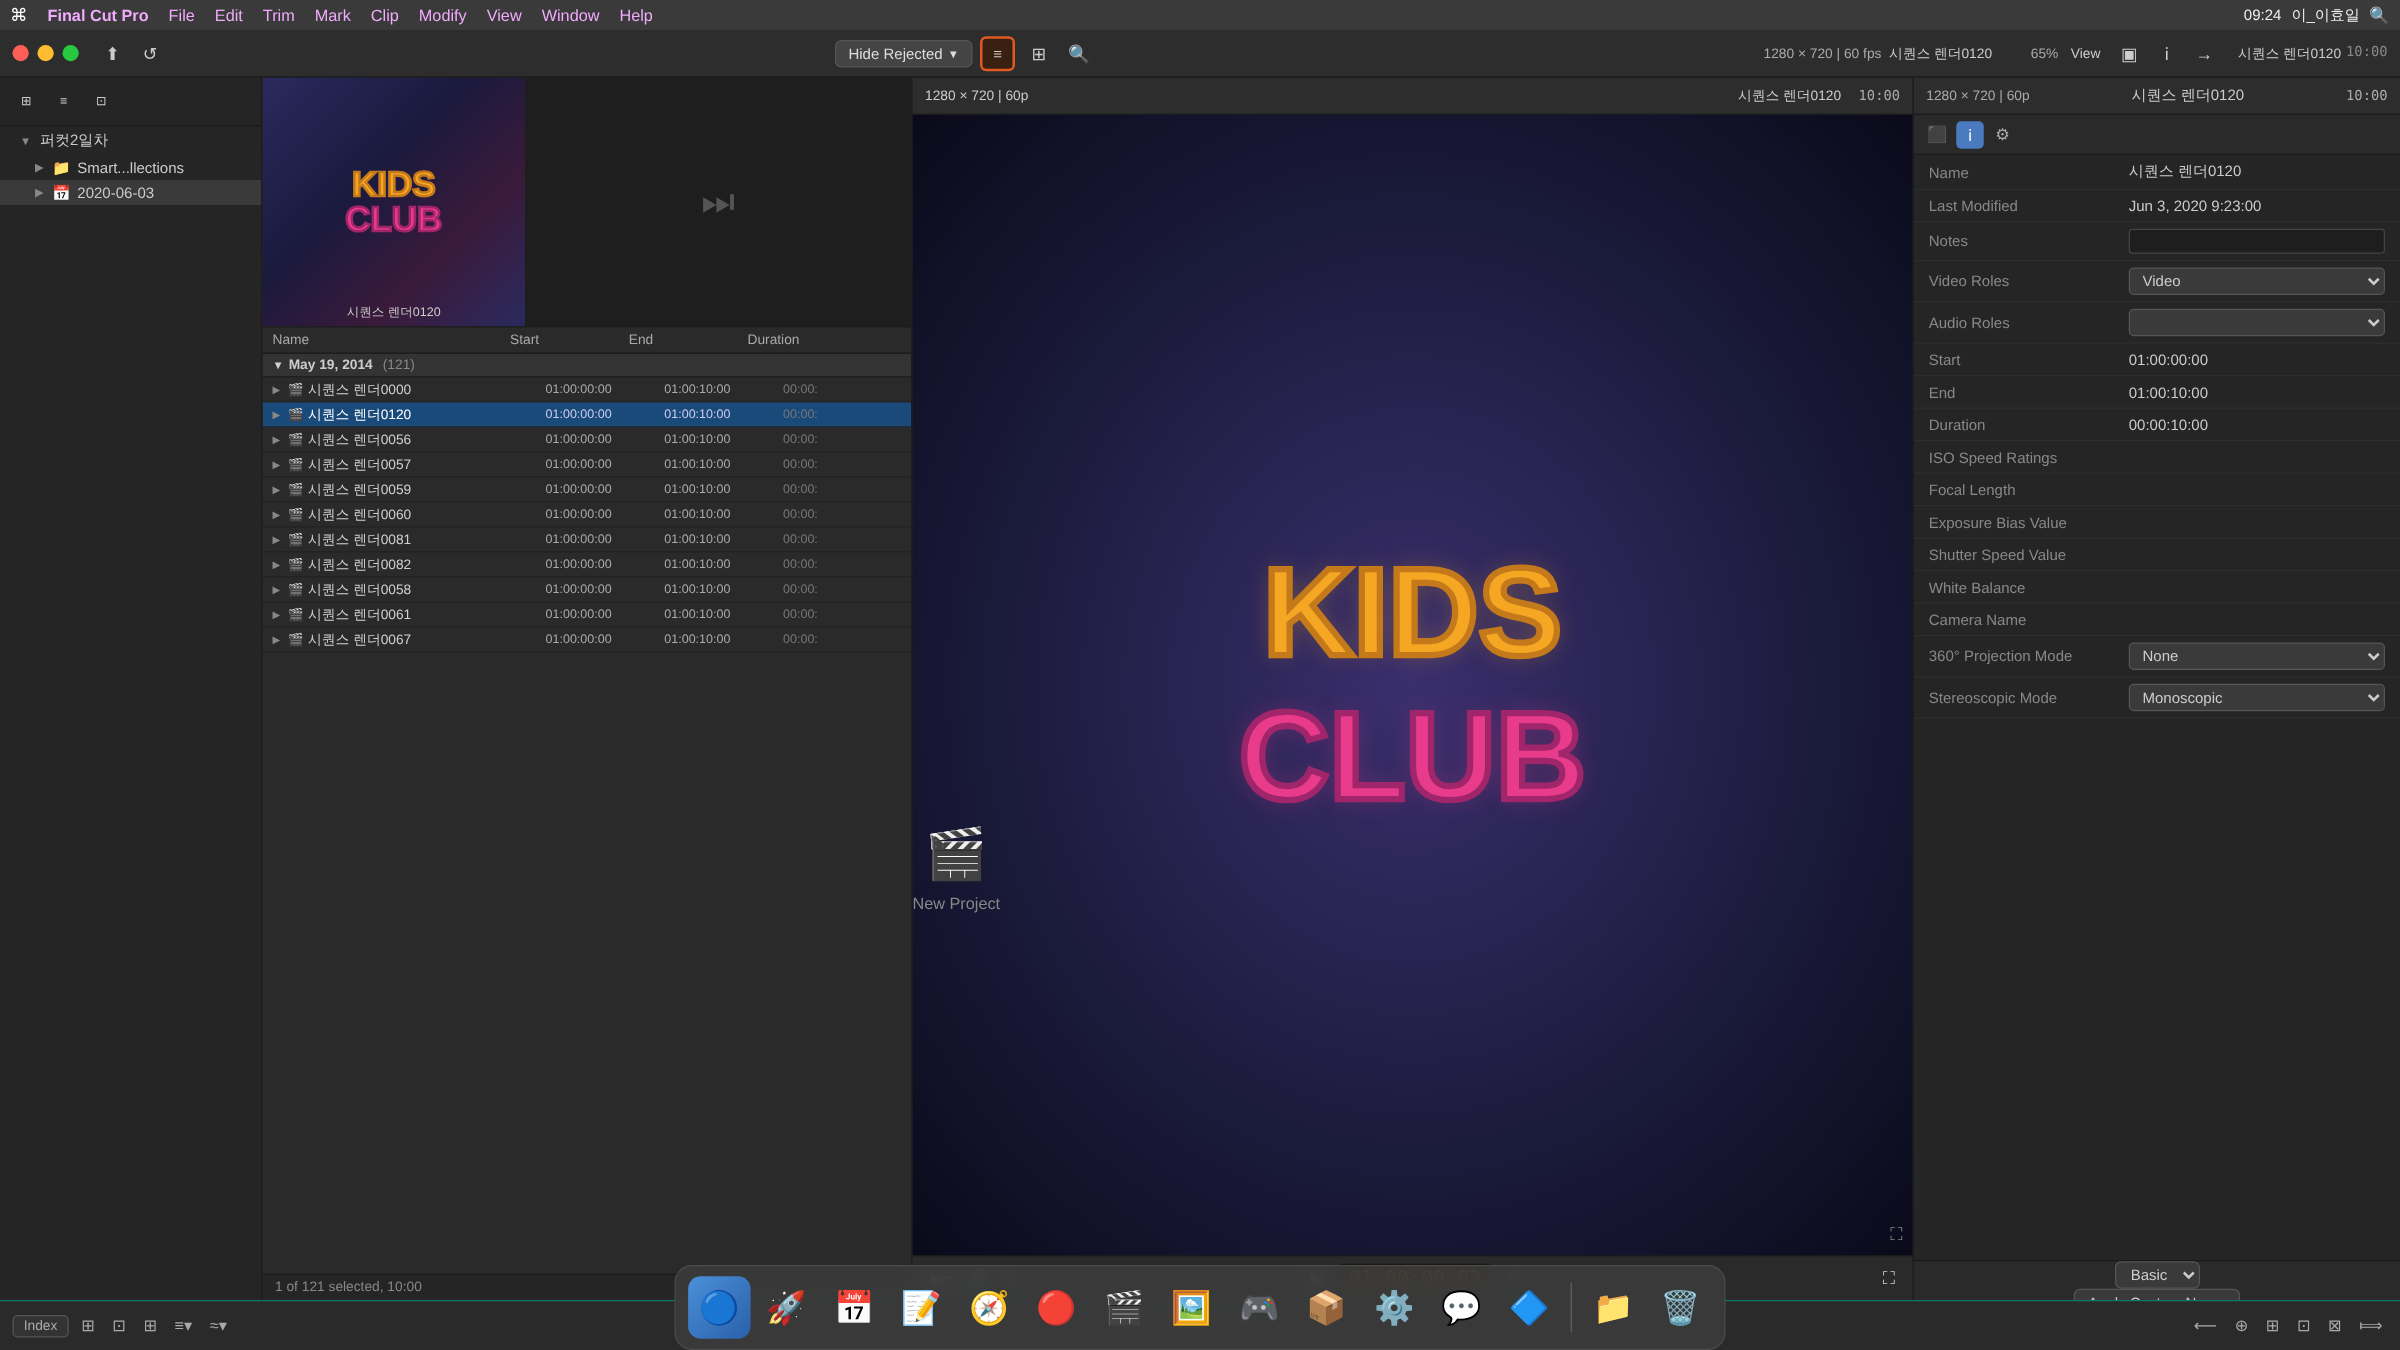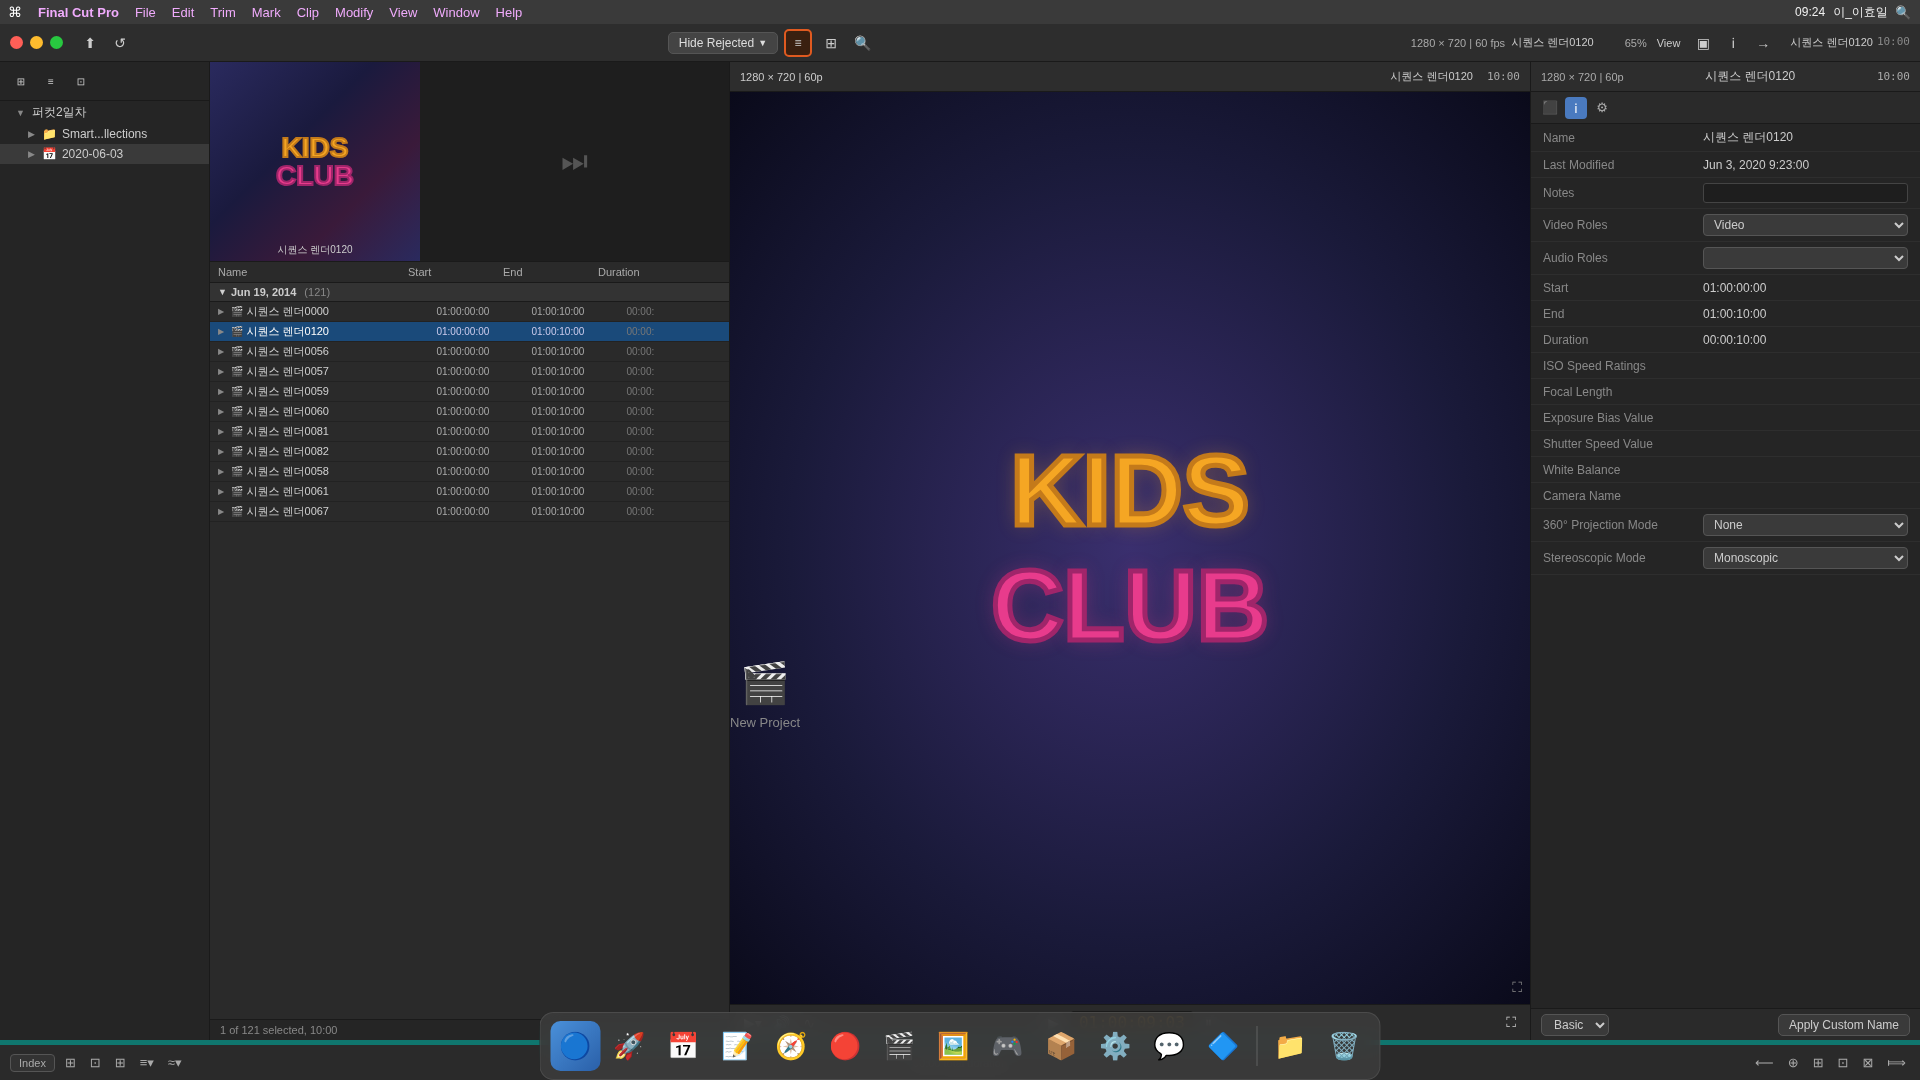--- a/index.html
+++ b/index.html
@@ -438,20 +438,21 @@
     }
 
     #inspector-bottom {
       height: 32px;
       background: #2a2a2a;
       border-top: 1px solid #1a1a1a;
       display: flex;
       align-items: center;
       justify-content: space-between;
       padding: 0 10px;
+      flex-direction: column;
     }
     .basic-dropdown {
       background: #3a3a3a;
       border: 1px solid #555;
       border-radius: 5px;
       color: #ccc;
       font-size: 12px;
       padding: 2px 8px;
       cursor: pointer;
     }
@@ -462,21 +463,21 @@
       color: #ccc;
       font-size: 12px;
       padding: 3px 10px;
       cursor: pointer;
     }
 
     
     #timeline-area {
       height: 40px;
       background: #2a2a2a;
-      border-top: 5px solid #0f766e;
+      border-top: 1px solid #0f766e;
       display: flex;
       align-items: center;
       padding: 0 10px;
       gap: 6px;
       position: relative;
     }
     .timeline-btn {
       background: none;
       border: none;
       color: #aaa;
@@ -685,21 +686,21 @@
 
       <div id="browser-list">
         <div class="list-header">
           <span class="list-col col-name">Name</span>
           <span class="list-col col-start">Start</span>
           <span class="list-col col-end">End</span>
           <span class="list-col col-duration">Duration</span>
         </div>
         <div class="list-group-header">
           <span style="font-size:9px;">▼</span>
-          <span style="font-size:11px; font-weight:600; color:#ccc;">Jun 19, 2014</span>
+          <span style="font-size:11px; font-weight:600; color:#ccc;">May 19, 2014</span>
           <span style="font-size:11px; color:#888; margin-left:4px;">(121)</span>
         </div>
 
         <div class="list-row">
           <span class="arrow-btn">▶</span>
           <span class="clip-icon">🎬</span>
           <span class="list-cell name">시퀀스 렌더0000</span>
           <span class="list-cell start">01:00:00:00</span>
           <span class="list-cell end-t">01:00:10:00</span>
           <span class="list-cell dur">00:00:</span>

